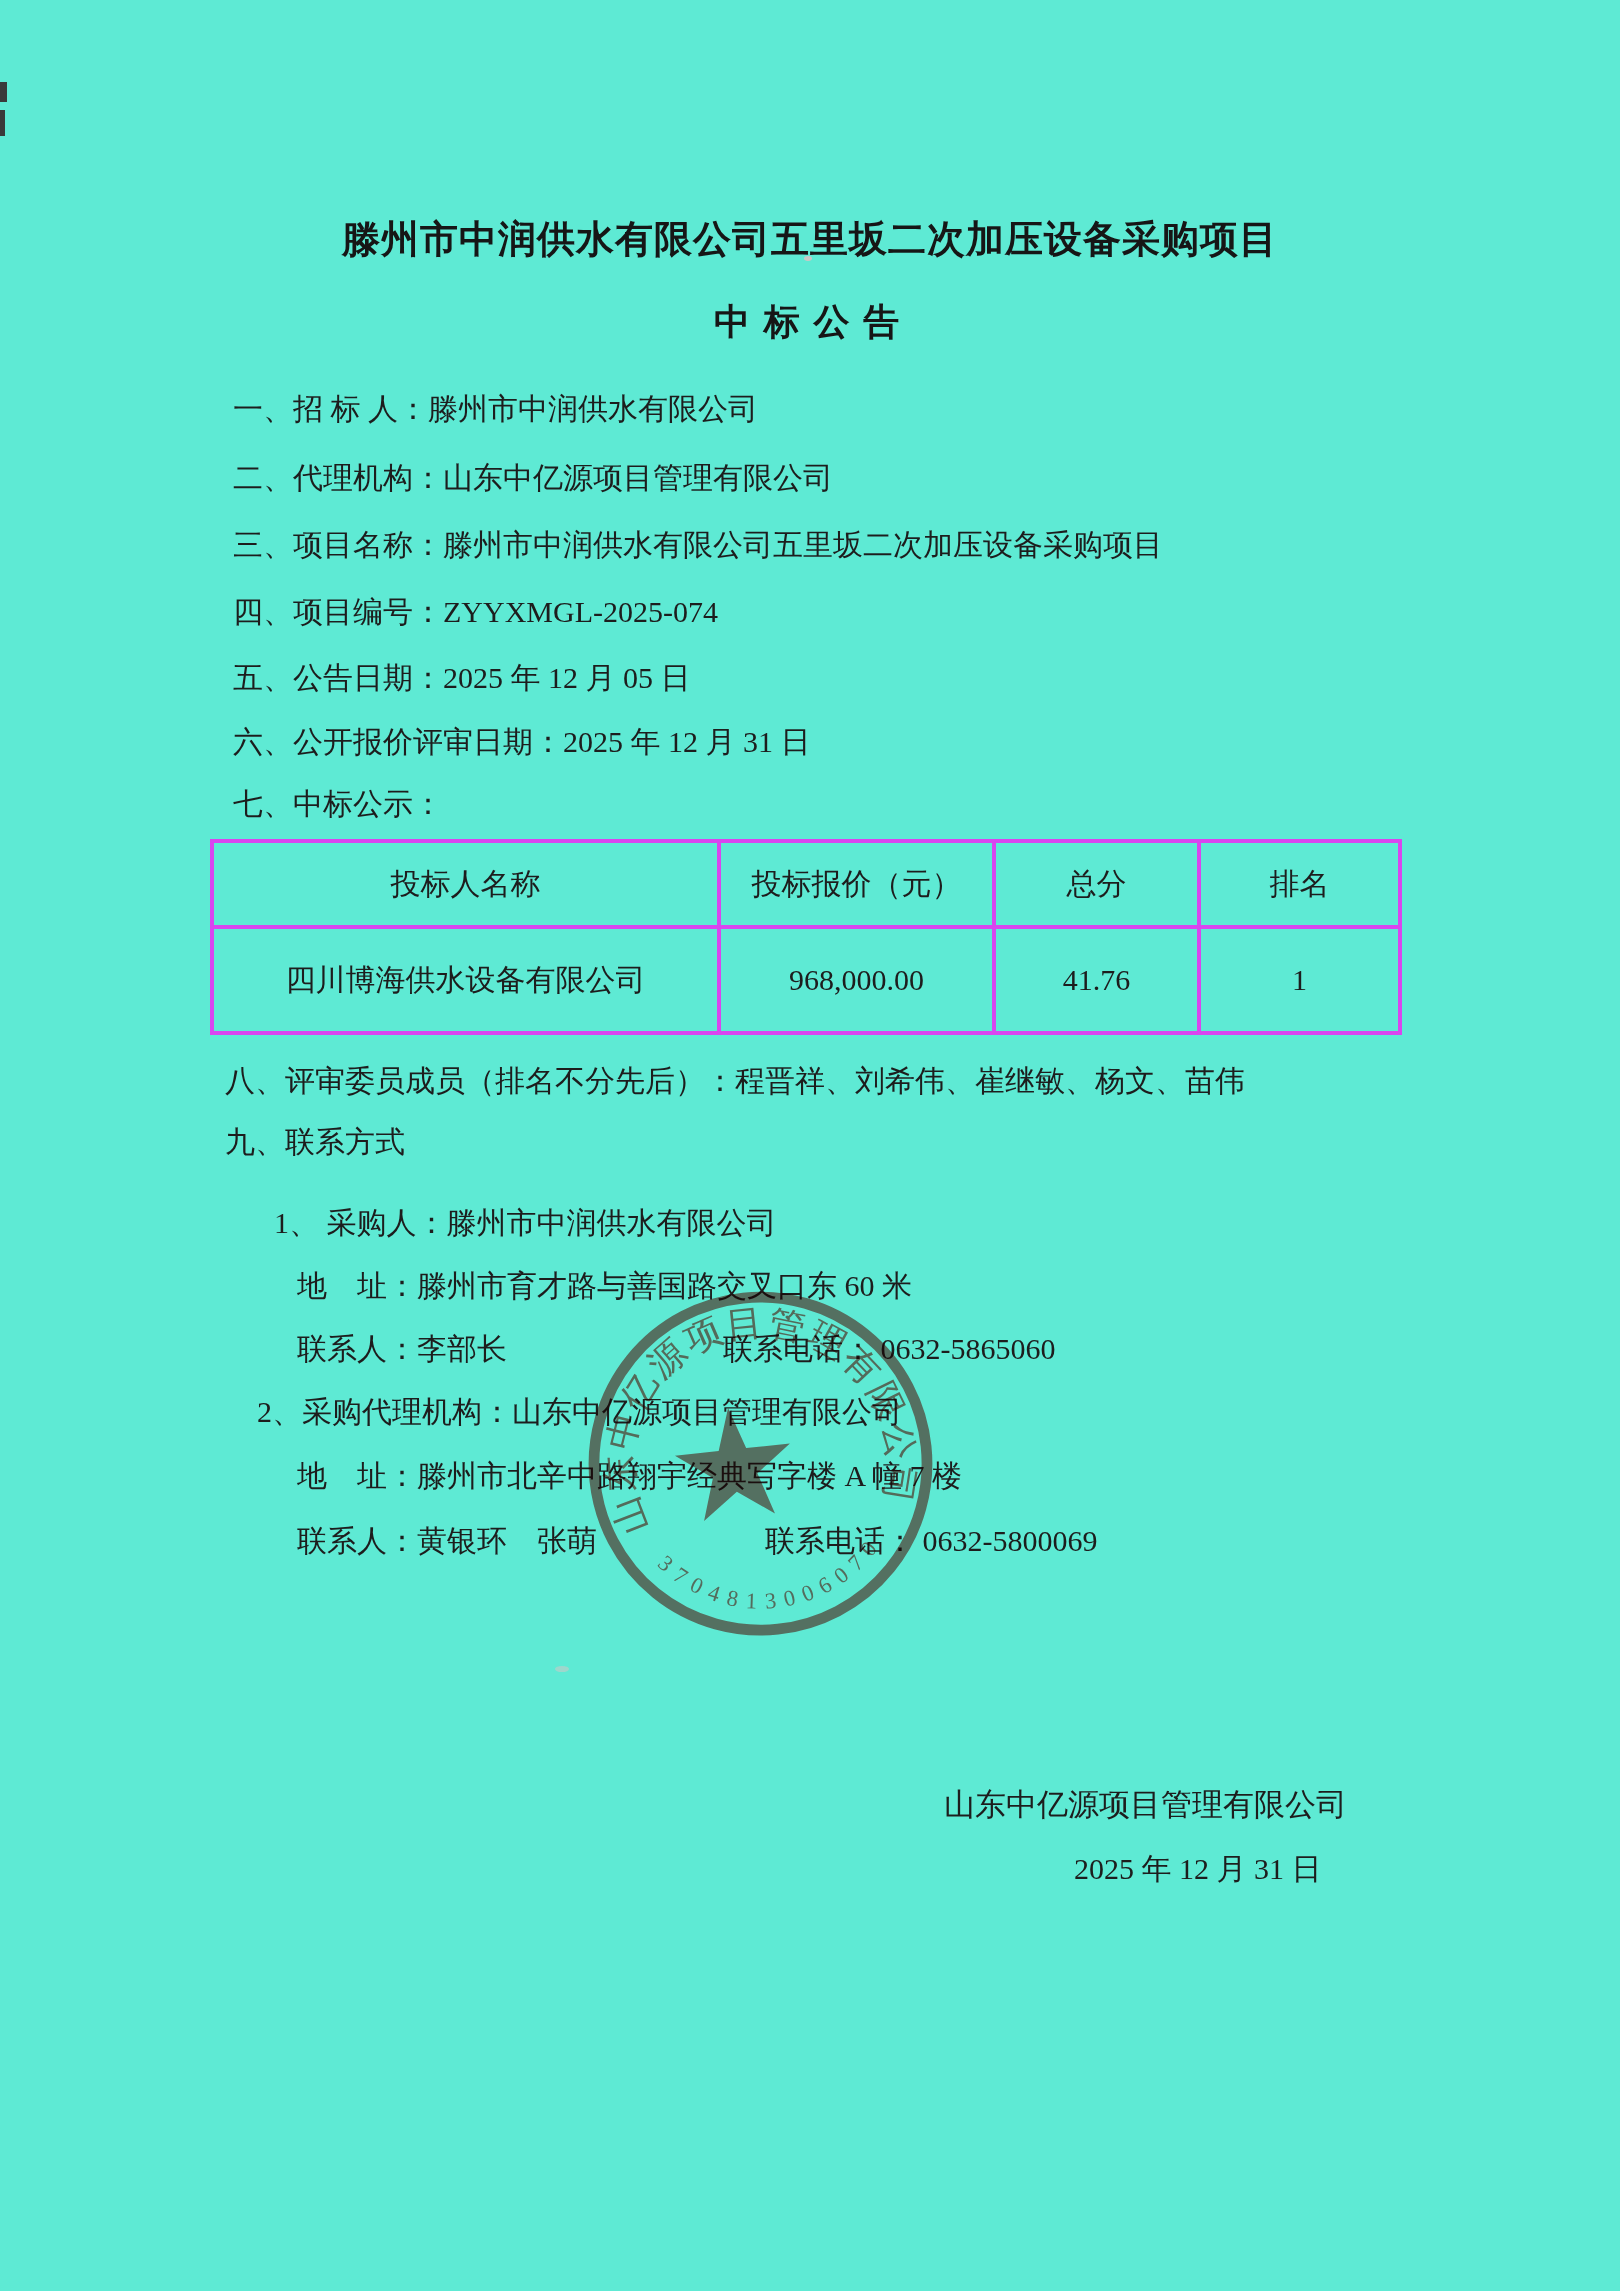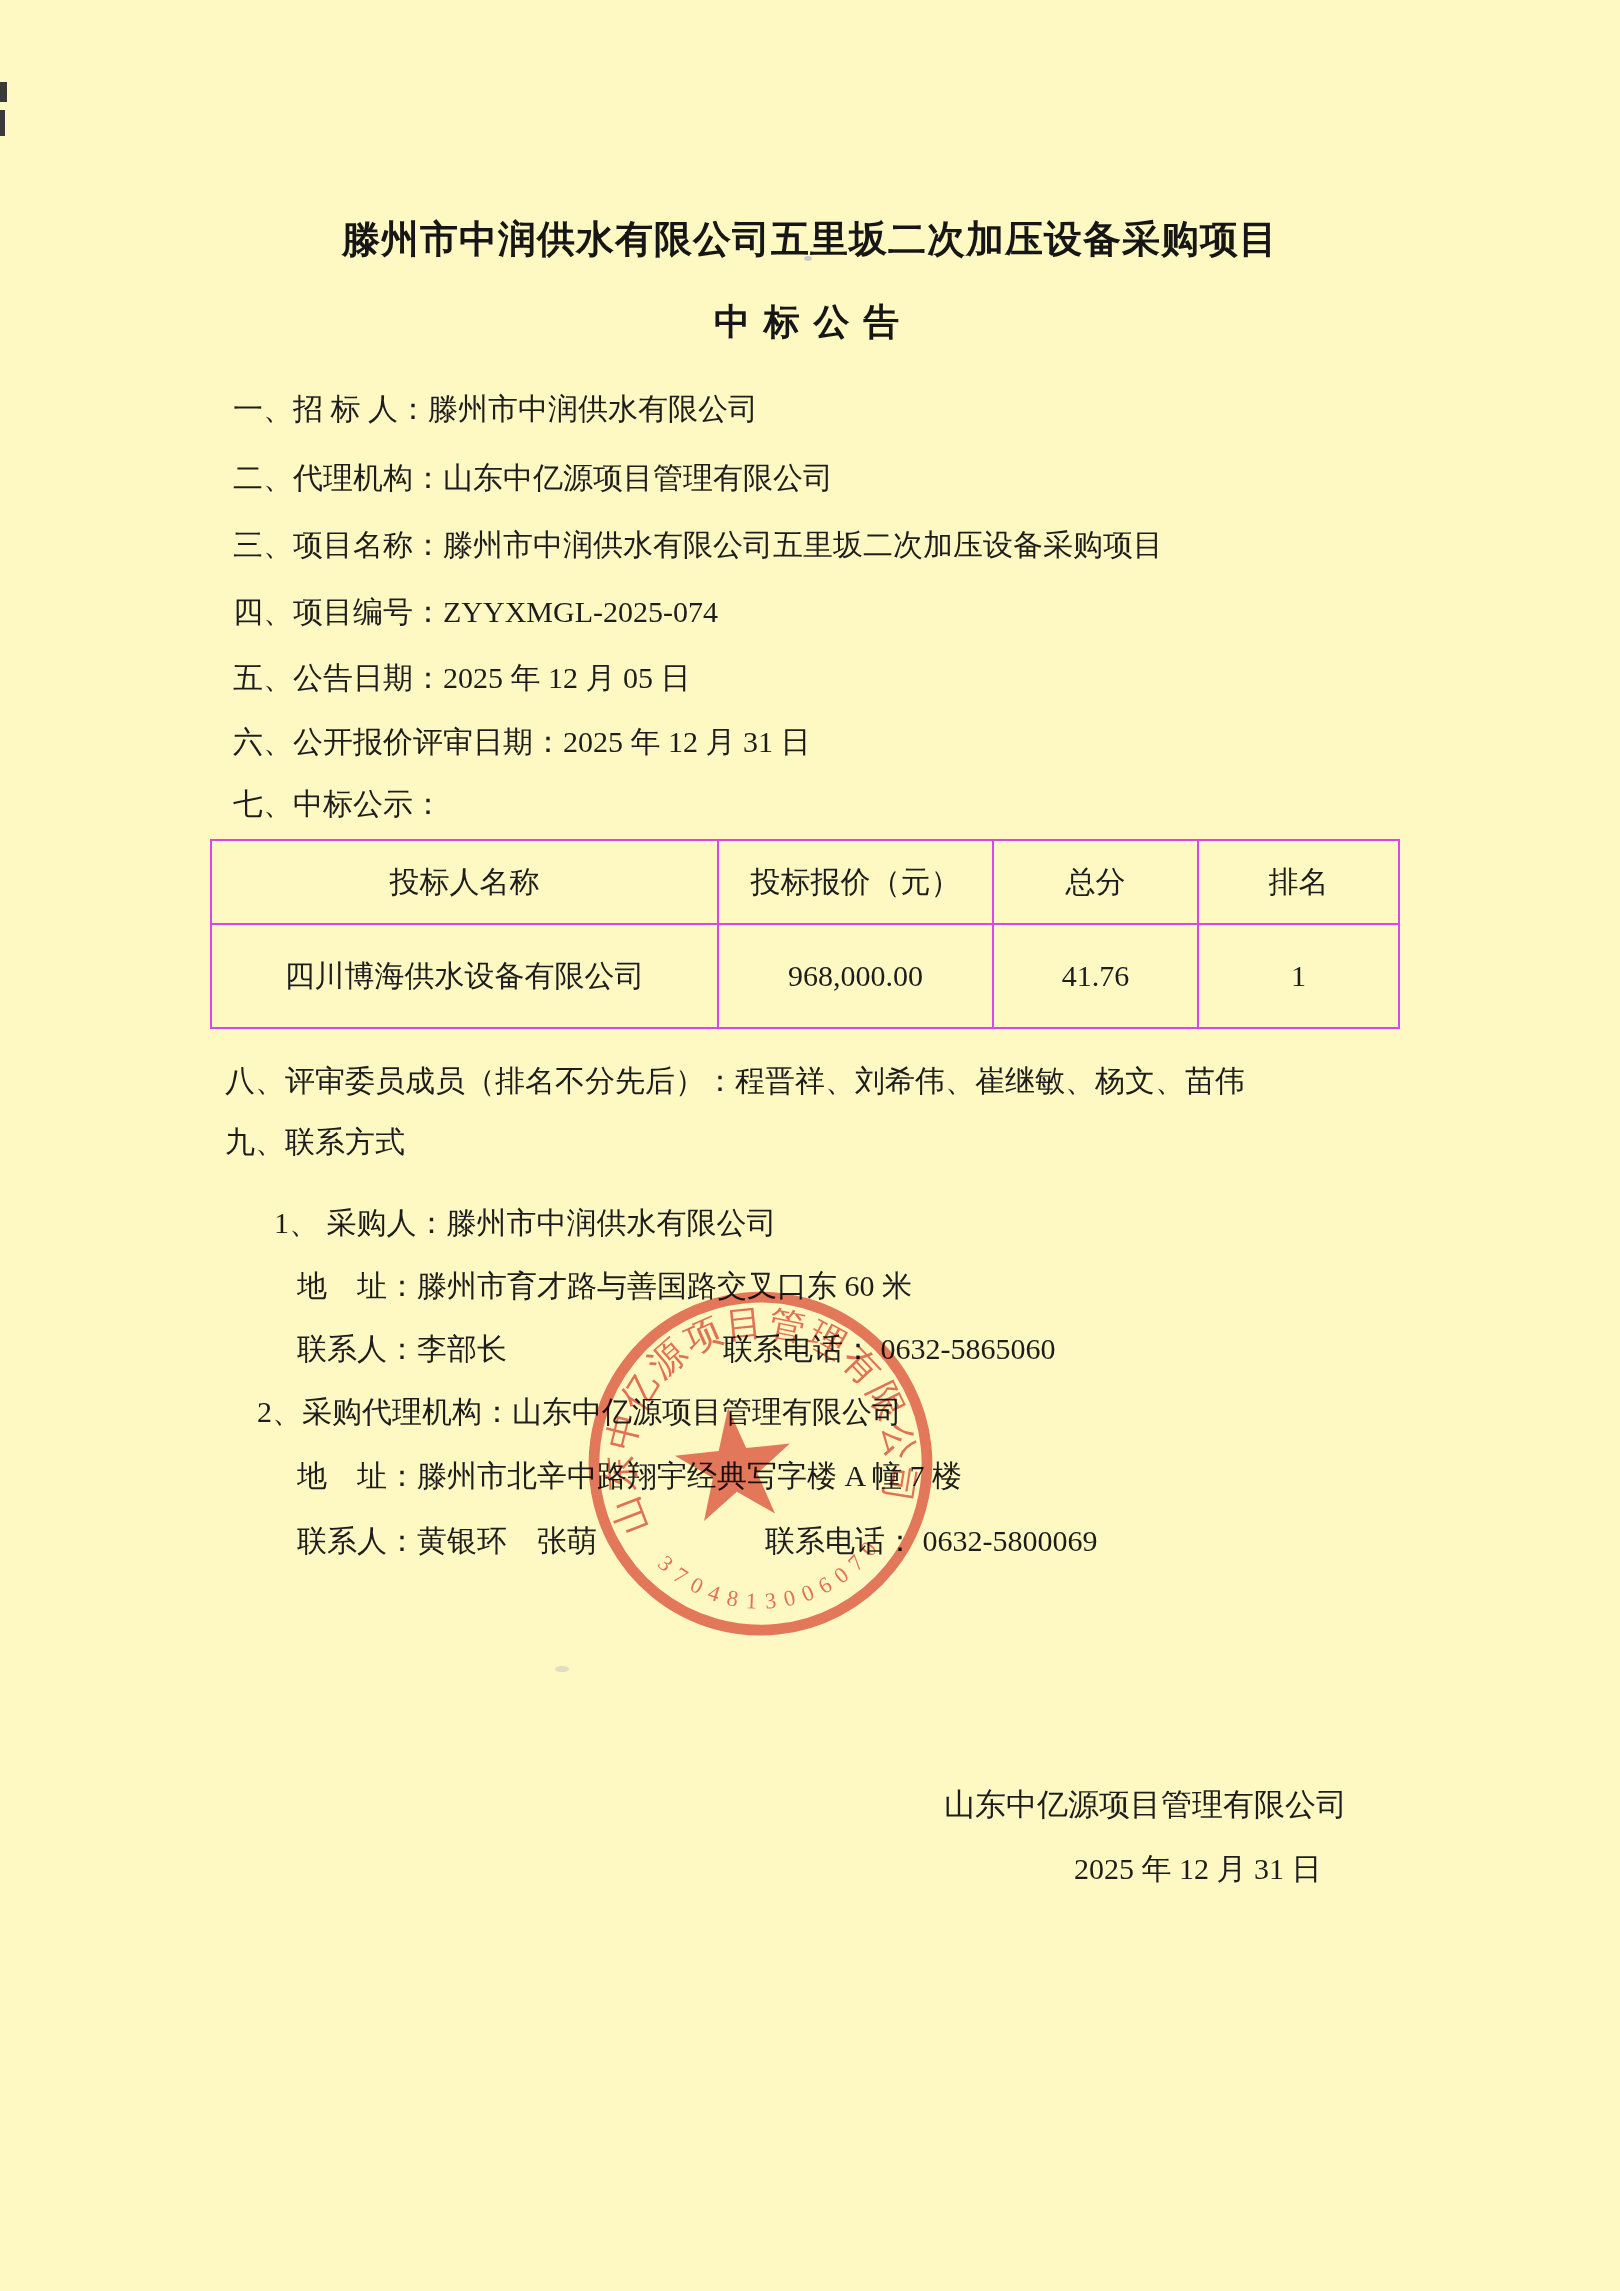--- a/index.html
+++ b/index.html
@@ -1,30 +1,30 @@
 <!DOCTYPE html>
 <html><head>
 <meta charset="utf-8">
 <style>
   html,body{margin:0;padding:0;background:#ffffff;}
   .page{
-    position:relative;width:1620px;height:2292px;background:#fef9c3;
+    position:relative;width:1620px;height:2292px;background:#5eead4;
     font-family:"Liberation Serif","DejaVu Serif",serif;color:#1d1d1d;overflow:hidden;
   }
   .line{position:absolute;font-size:30px;line-height:37px;white-space:pre;}
   .title1{position:absolute;top:214px;left:0;width:100%;text-align:center;
     font-size:38px;font-weight:bold;letter-spacing:1px;color:#161616;}
   .title2{position:absolute;top:298px;left:0;width:100%;text-align:center;
     font-size:36px;font-weight:bold;letter-spacing:13.7px;padding-left:7px;box-sizing:border-box;color:#161616;}
   table.award{
     position:absolute;left:210px;top:839px;width:1188px;
     border-collapse:collapse;table-layout:fixed;font-size:30px;color:#1d1d1d;
   }
   table.award td,table.award th{
-    border:2px solid #d946ef;text-align:center;vertical-align:middle;
+    border:4px solid #d946ef;text-align:center;vertical-align:middle;
     font-weight:normal;padding:0;
   }
   table.award tr.hdr td{height:82px;}
   table.award tr.row td{height:102px;}
   .stamp{
     position:absolute;left:571px;top:1286px;width:380px;height:365px;
     opacity:0.82;mix-blend-mode:multiply;transform:rotate(-6deg);
   }
   .stamp text{font-family:"Liberation Serif","DejaVu Serif",serif;}
   .artifact{position:absolute;background:#3a3a3a;}

